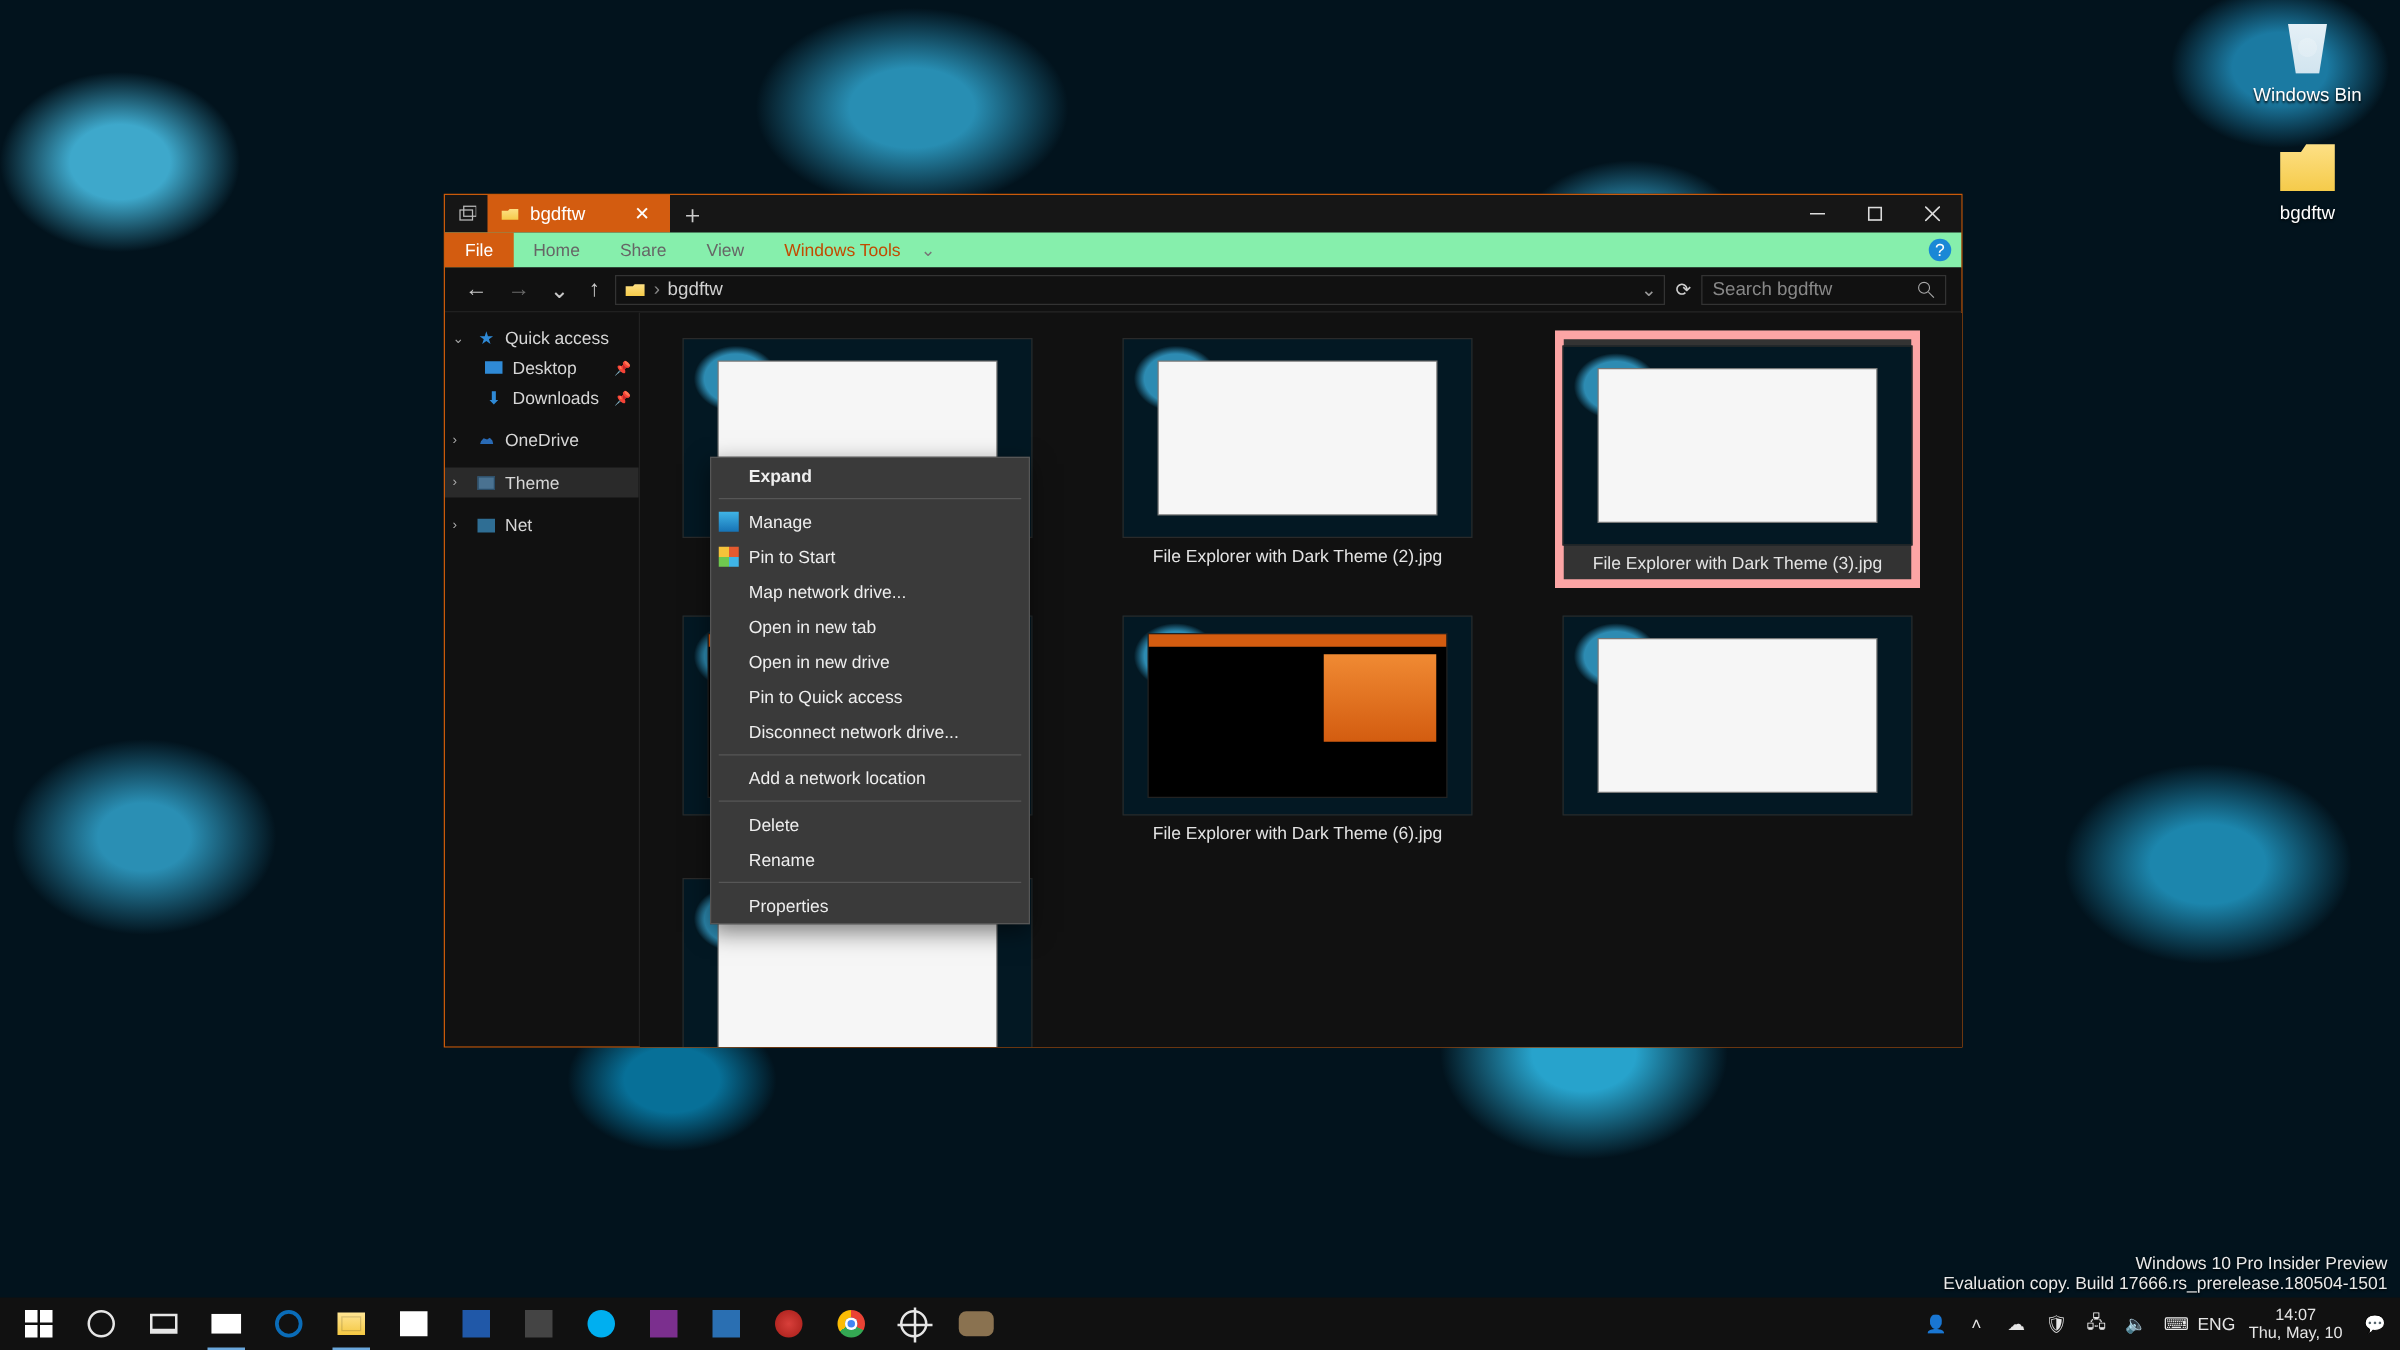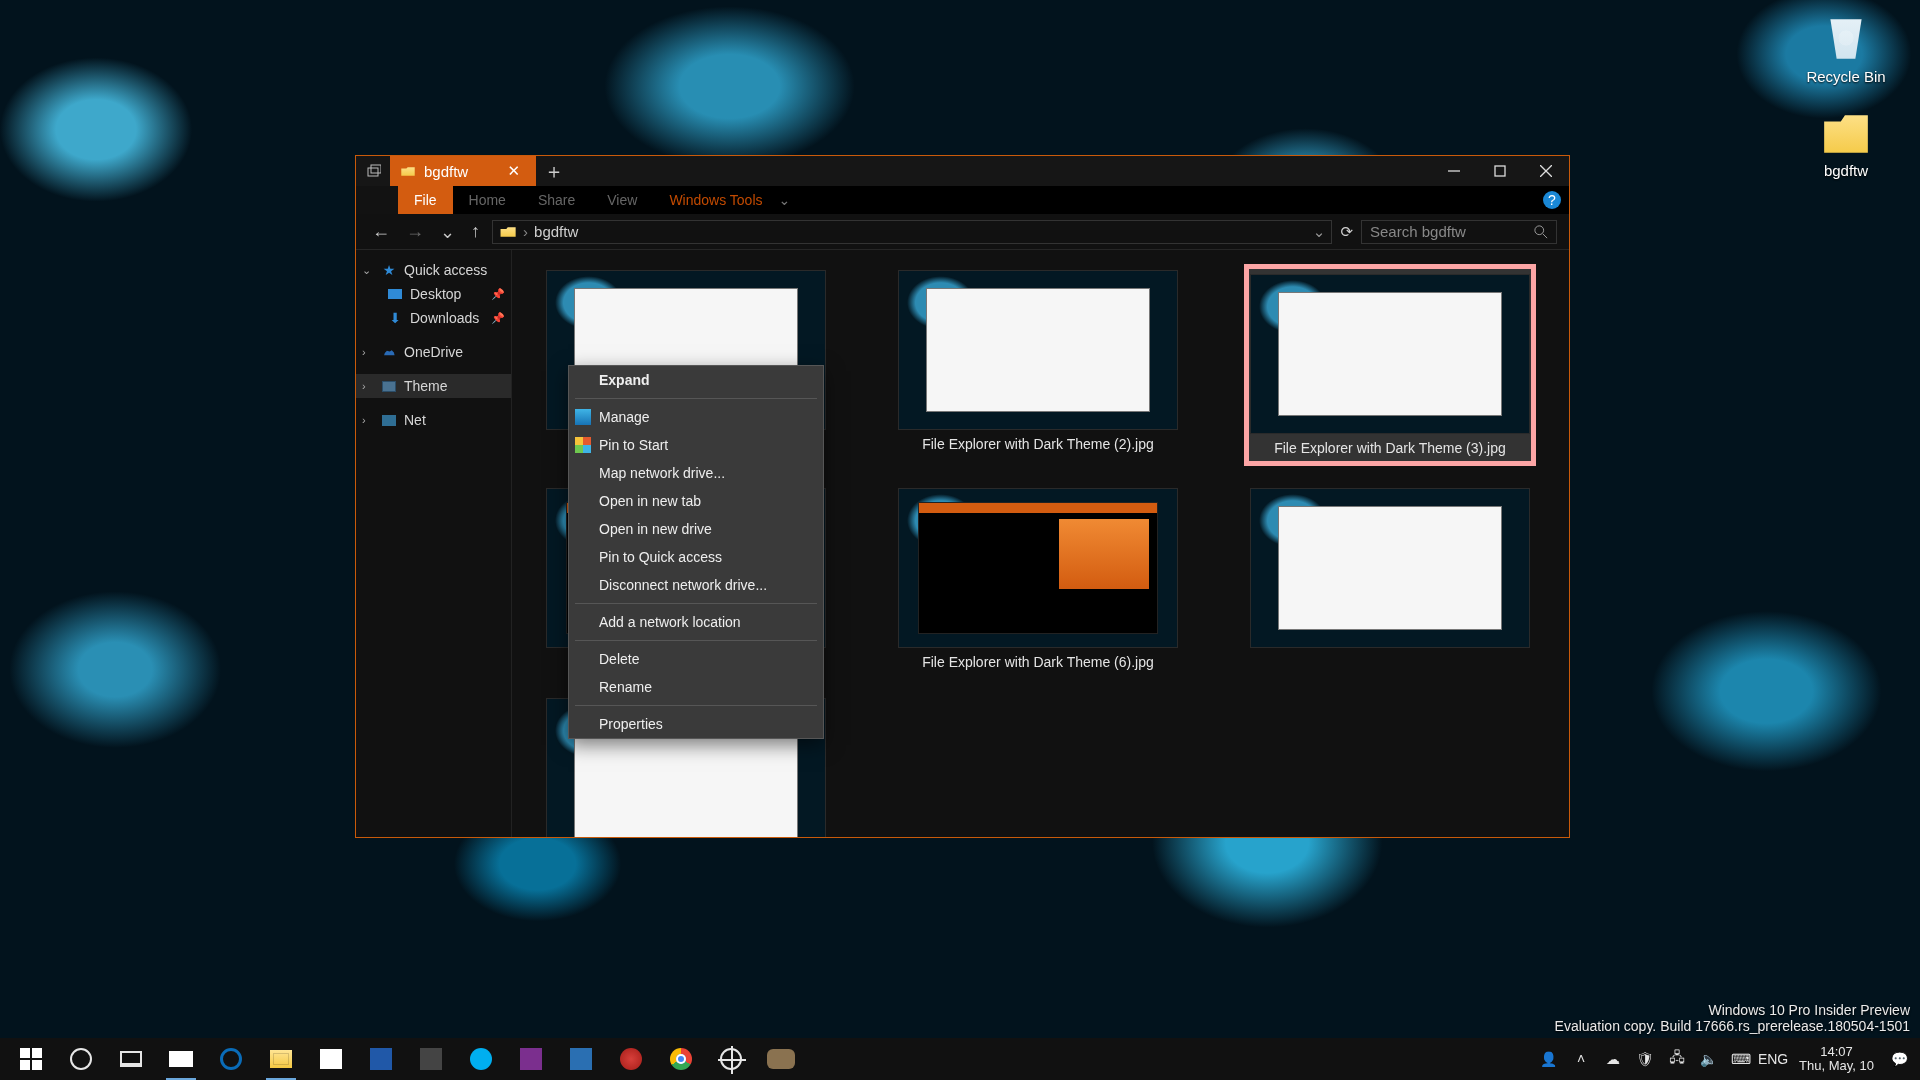--- a/index.html
+++ b/index.html
@@ -47,21 +47,21 @@
   .sets-btn svg{width:16px;height:16px;stroke:#bbb;fill:none;}
   .tab{display:flex;align-items:center;padding:0 10px;gap:8px;background:#d35c10;color:#fff;min-width:146px;}
   .tab .mini-folder{width:16px;height:12px;background:linear-gradient(#ffe594,#f4c842);clip-path:polygon(8% 30%, 40% 30%, 48% 18%, 92% 18%, 92% 90%, 8% 90%);}
   .tab-close{margin-left:auto;padding:0 6px;cursor:pointer;}
   .new-tab{width:36px;display:flex;align-items:center;justify-content:center;color:#ccc;font-size:20px;}
   .title-spacer{flex:1;}
   .win-btn{width:46px;display:flex;align-items:center;justify-content:center;}
   .win-btn svg{width:12px;height:12px;stroke:#dcdcdc;stroke-width:1.3;fill:none;}
 
   
-  .ribbon{height:28px;background:#000000;display:flex;align-items:center;font-size:14px;color:#666;margin-left:42px;}
+  .ribbon{height:28px;background:#86efac;display:flex;align-items:center;font-size:14px;color:#666;}
   .ribbon .rtab{padding:0 16px;height:100%;display:flex;align-items:center;}
   .ribbon .file{background:#d35c10;color:#fff;}
   .ribbon .ctx{color:#c24a00;}
   .ribbon-help{margin-left:auto;margin-right:8px;width:18px;height:18px;border-radius:50%;background:#1a88d6;color:#fff;font-size:14px;display:flex;align-items:center;justify-content:center;}
   .ribbon-chevron{margin-right:10px;color:#777;}
 
   
   .addr{height:36px;background:#111;display:flex;align-items:center;padding:0 12px;gap:8px;border-bottom:1px solid #262626;}
   .navbtn{color:#c9c9c9;font-size:18px;padding:2px 4px;}
   .navbtn.dis{color:#6a6a6a;}
@@ -87,21 +87,21 @@
   .desk-ico{width:14px;height:10px;background:#2f8ad6;}
   .dl-ico{color:#2f8ad6;}
   .od-ico{width:14px;height:9px;background:#296ab5;clip-path:polygon(20% 60%,35% 35%,55% 45%,70% 30%,85% 55%,90% 85%,15% 85%);}
   .pc-ico{width:14px;height:11px;background:#4a7291;border:1px solid #2b4d68;}
   .net-ico{width:14px;height:11px;background:#2f6e94;}
 
   
   .content{flex:1;background:#111;overflow:auto;padding:14px 28px;position:relative;}
   .grid{display:grid;grid-template-columns:repeat(3, 292px);gap:16px 60px;}
   .item{display:flex;flex-direction:column;align-items:center;gap:6px;padding:6px;}
-  .item.selected{background:#333;border:5px solid #fca5a5;padding:5px;}
+  .item.selected{background:#333;border:7px solid #fca5a5;padding:5px;}
   .thumb{width:280px;height:160px;border:1px solid #2a2a2a;position:relative;overflow:hidden;
     background:
       radial-gradient(140px 110px at 15% 20%, #2d8bb2 18%, transparent 24%),
       radial-gradient(160px 120px at 70% 70%, #1b7aa2 18%, transparent 24%),
       #031823;}
   .thumb .winlike{position:absolute;inset:18px 28px;background:#f6f6f6;box-shadow:0 0 0 1px #777;}
   .thumb.dark .winlike{inset:14px 20px;background:#000;box-shadow:0 0 0 1px #222;}
   .thumb.dark .winlike::before{content:"";display:block;height:10px;background:#d35c10;}
   .thumb.dark .winlike.gallery::after{content:"";display:block;position:absolute;right:8px;top:16px;width:90px;height:70px;
      background:linear-gradient(#f08a33,#d35c10);}
@@ -160,21 +160,21 @@
   .copyright{position:absolute;right:10px;bottom:46px;font-size:14px;text-align:right;color:#eaeaea;text-shadow:0 1px 2px #000;}
 
 </style>
 </head>
 <body>
 
 <div class="desktop"></div>
 
 <div class="desktop-icon recycle" style="top:12px;right:26px;">
   <div class="glyph"></div>
-  <div>Recycle Bin</div>
+  <div>Windows Bin</div>
 </div>
 <div class="desktop-icon folder-icon" style="top:106px;right:26px;">
   <div class="glyph"></div>
   <div>bgdftw</div>
 </div>
 
 <div class="explorer">
 
   <div class="title-bar">
     <div class="tab-space">

